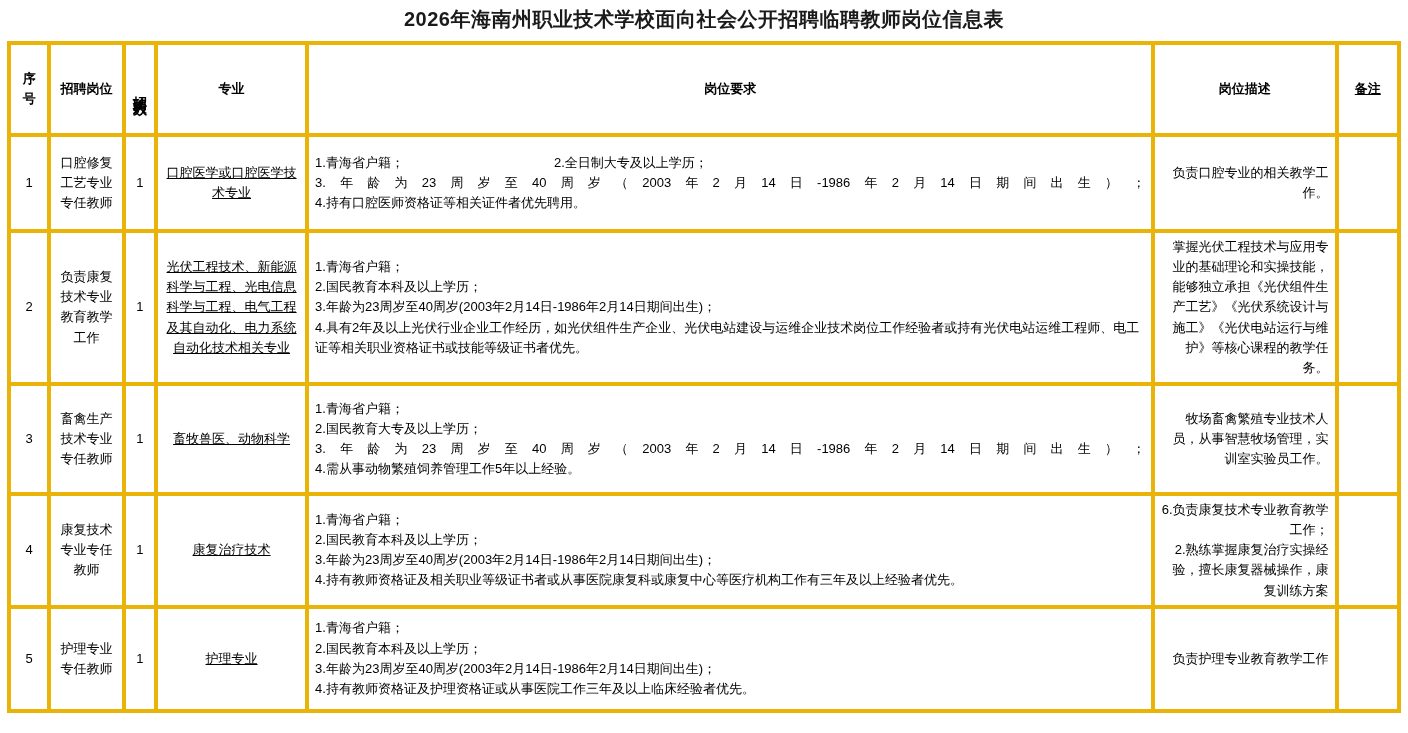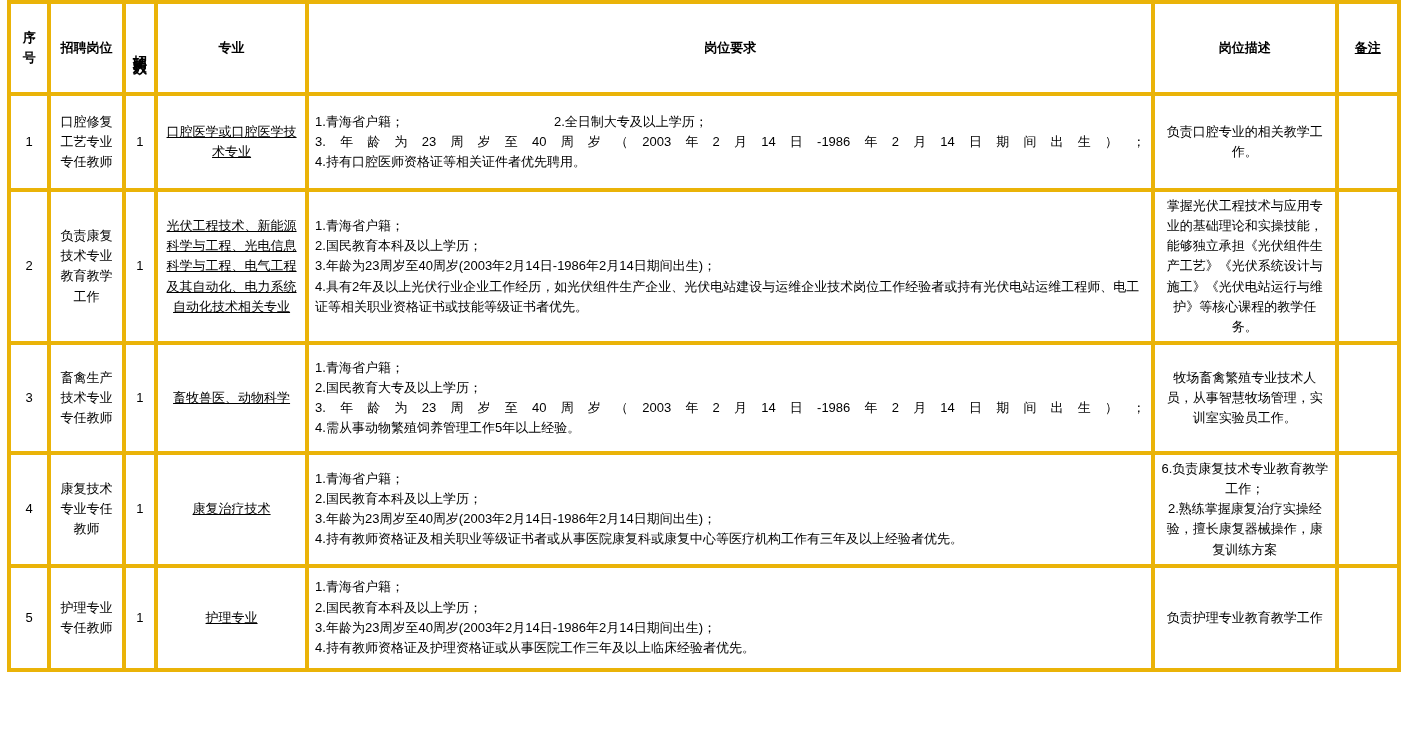--- a/index.html
+++ b/index.html
@@ -89,21 +89,21 @@
     line-height: 1.75;
     text-decoration: underline;
   }
   td.req {
     text-align: left;
     font-size: 13px;
     line-height: 1.8;
     vertical-align: middle;
   }
   td.desc {
-    text-align: center;
+    text-align: right;
     font-size: 13px;
     line-height: 1.7;
     vertical-align: middle;
   }
   td.note { width: 62px; }
 
   .req-line { display: block; }
   .req-line.justify {
     text-align: justify;
     text-align-last: justify;
@@ -114,20 +114,21 @@
   .row-2 td { height: 150px; }
   .row-3 td { height: 110px; }
   .row-4 td { height: 112px; }
   .row-5 td { height: 104px; }
 </style>
 </head>
 <body>
 
 <div class="page">
 
+  <div class="doc-title">2026年海南州职业技术学校面向社会公开招聘临聘教师岗位信息表</div>
 
   <table class="job-table">
     <thead>
       <tr>
         <th class="c-seq">
           <span>序号</span>
         </th>
         <th class="c-post">
           <span>招聘岗位</span>
         </th>

